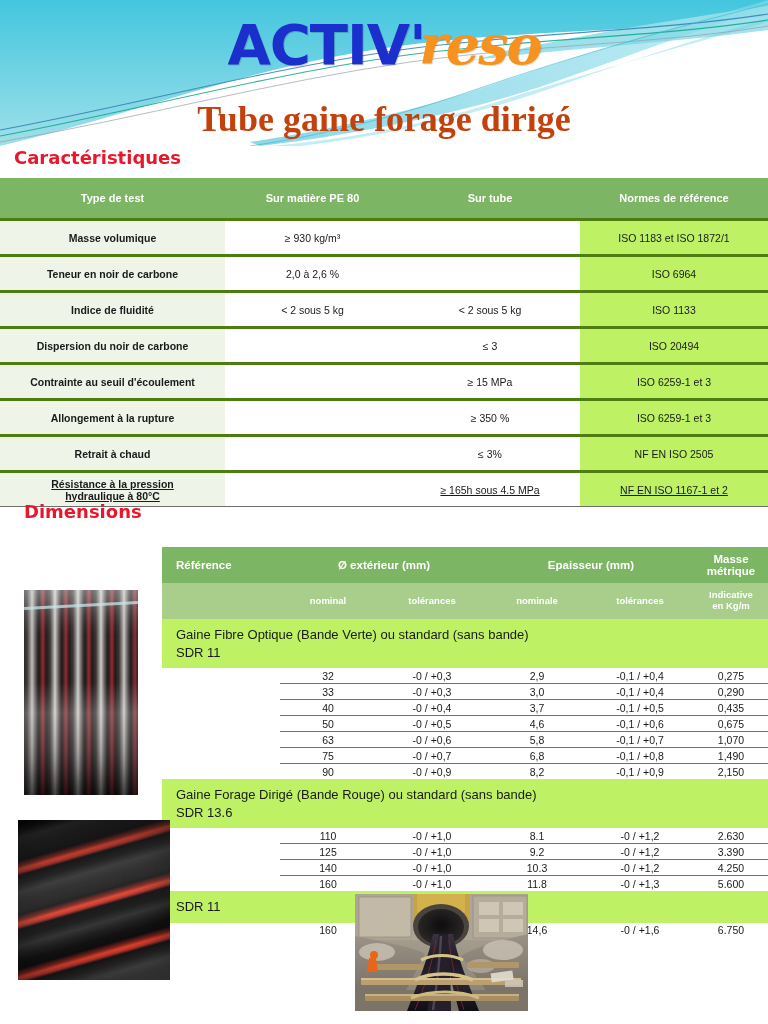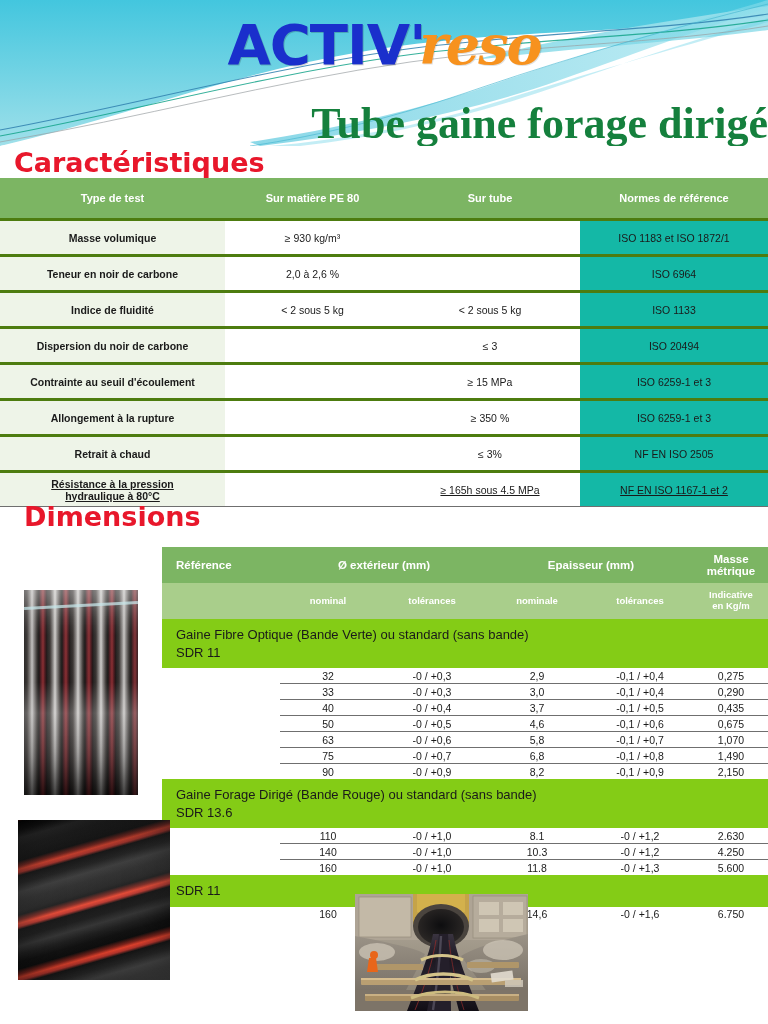--- a/index.html
+++ b/index.html
@@ -52,34 +52,34 @@
     color: #f7921e;
     letter-spacing: -2px;
     margin-left: -6px;
     text-shadow: 1px 1px 0 rgba(0,0,0,0.12);
     vertical-align: middle;
   }
   #banner-title {
     position: absolute;
     left: 0; top: 98px;
     width: 768px;
-    text-align: right;
+    text-align: center;
     z-index: 5;
     font-family: "Liberation Serif", serif;
     font-weight: bold;
-    font-size: 44px;
-    color: #15803d;
+    font-size: 36px;
+    color: #c2410c;
   }
 
   
   .section-label {
     position: absolute;
     font-family: "DejaVu Sans", sans-serif;
     font-weight: bold;
-    font-size: 27px;
+    font-size: 18px;
     color: #e8172b;
     z-index: 6;
     white-space: nowrap;
   }
   #label-caracteristiques { left: 14px; top: 147px; }
   #label-dimensions { left: 24px; top: 501px; }
 
   
   #carac-table {
     position: absolute;
@@ -109,21 +109,21 @@
     margin-left: 28px;
   }
   #carac-table tr:last-child td { border-bottom: 1px solid #6f6f6f; text-decoration: underline; }
   #carac-table td.c-name {
     background: #eef4e8;
     font-weight: bold;
     text-align: center;
     font-size: 10.5px;
   }
   #carac-table td.c-val { text-align: center; background: #ffffff; }
-  #carac-table td.c-norm { text-align: center; background: #14b8a6; }
+  #carac-table td.c-norm { text-align: center; background: #bef264; }
 
   
   #dim-table {
     position: absolute;
     left: 162px; top: 505px;
     width: 606px;
     border-collapse: collapse;
     table-layout: fixed;
     margin-top: 42px;
   }
@@ -141,21 +141,21 @@
     background: #a9ce8b;
     color: #ffffff;
     font-weight: bold;
     font-size: 9.5px;
     height: 36px;
     padding: 0 4px;
     text-align: center;
     line-height: 1.15;
   }
   #dim-table td.section-band {
-    background: #84cc16;
+    background: #bef264;
     color: #1a1a1a;
     font-size: 13px;
     padding: 7px 0 7px 14px;
     line-height: 1.35;
     text-align: left;
   }
   #dim-table td.dcell {
     font-size: 10.5px;
     color: #1a1a1a;
     text-align: center;
@@ -451,20 +451,28 @@
       <tr class="drow">
         <td class="dcell blank"></td>
         <td class="dcell ruled">110</td>
         <td class="dcell ruled">-0 / +1,0</td>
         <td class="dcell ruled">8.1</td>
         <td class="dcell ruled">-0 / +1,2</td>
         <td class="dcell ruled">2.630</td>
       </tr>
       <tr class="drow">
         <td class="dcell blank"></td>
+        <td class="dcell ruled">125</td>
+        <td class="dcell ruled">-0 / +1,0</td>
+        <td class="dcell ruled">9.2</td>
+        <td class="dcell ruled">-0 / +1,2</td>
+        <td class="dcell ruled">3.390</td>
+      </tr>
+      <tr class="drow">
+        <td class="dcell blank"></td>
         <td class="dcell ruled">140</td>
         <td class="dcell ruled">-0 / +1,0</td>
         <td class="dcell ruled">10.3</td>
         <td class="dcell ruled">-0 / +1,2</td>
         <td class="dcell ruled">4.250</td>
       </tr>
       <tr class="drow">
         <td class="dcell blank"></td>
         <td class="dcell">160</td>
         <td class="dcell">-0 / +1,0</td>

